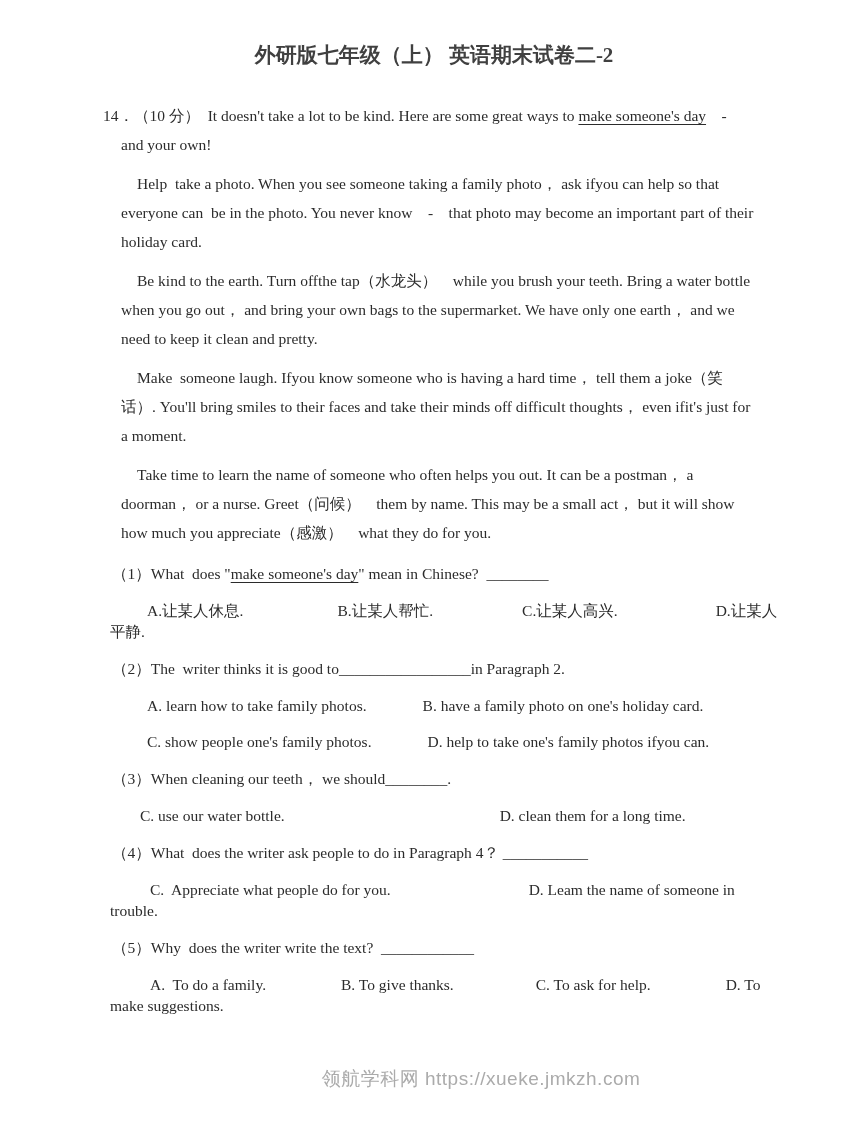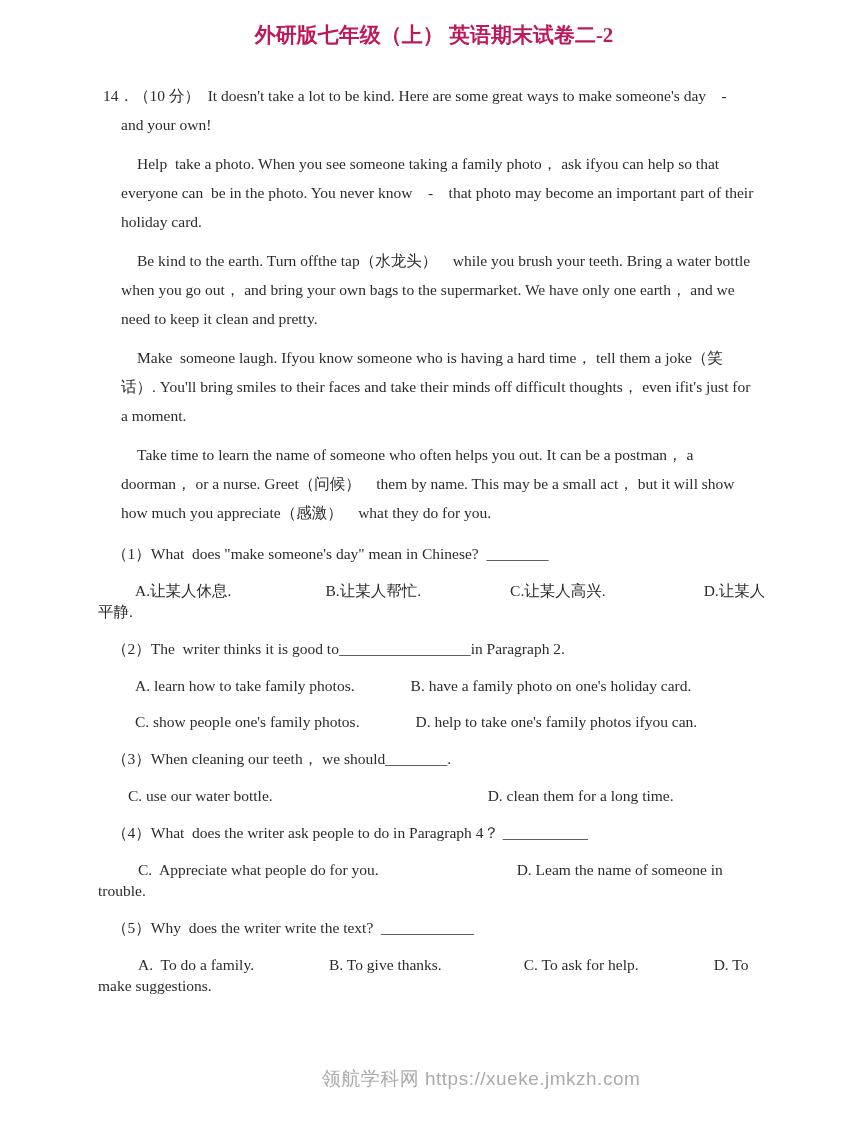--- a/index.html
+++ b/index.html
@@ -7,26 +7,26 @@
     width: 866px; height: 1122px;
     background: #ffffff;
     position: relative;
     overflow: hidden;
     font-family: "Liberation Serif", "DejaVu Serif", serif;
     color: #2b2b2b;
     font-size: 15.5px;
   }
   .content { padding: 0 96px 0 98px; }
   .title {
-    margin: 20px 0 0 0;
+    margin: 40px 0 0 0;
     text-align: center;
     font-weight: 700;
     font-size: 21px;
     line-height: 30px;
-    color: #be185d;
+    color: #404040;
     white-space: pre-wrap;
   }
   .q14 {
     margin: 31px 0 0 23px;
     width: 628px;
     text-indent: -18px;
     line-height: 29px;
     white-space: pre-wrap;
   }
   .para {
@@ -35,26 +35,26 @@
     text-indent: 16px;
     line-height: 29px;
     white-space: pre-wrap;
   }
   .prompt {
     margin: 16px 0 15px 14px;
     line-height: 22px;
     white-space: pre-wrap;
   }
   .opt-row {
-    margin: 15px 0 0 0;
+    margin: 15px 0 0 12px;
     width: 672px;
     line-height: 21px;
     white-space: pre-wrap;
   }
-  .ul { text-underline-offset: 3px; }
+  .ul { text-decoration: underline; text-underline-offset: 3px; }
   .blank { white-space: pre; }
   .footer {
     position: absolute;
     top: 1066px; left: 0;
     width: 866px;
     text-align: center;
     font-family: "Liberation Sans", "DejaVu Sans", sans-serif;
     font-size: 19px;
     letter-spacing: 0.5px;
     color: #ababab;

